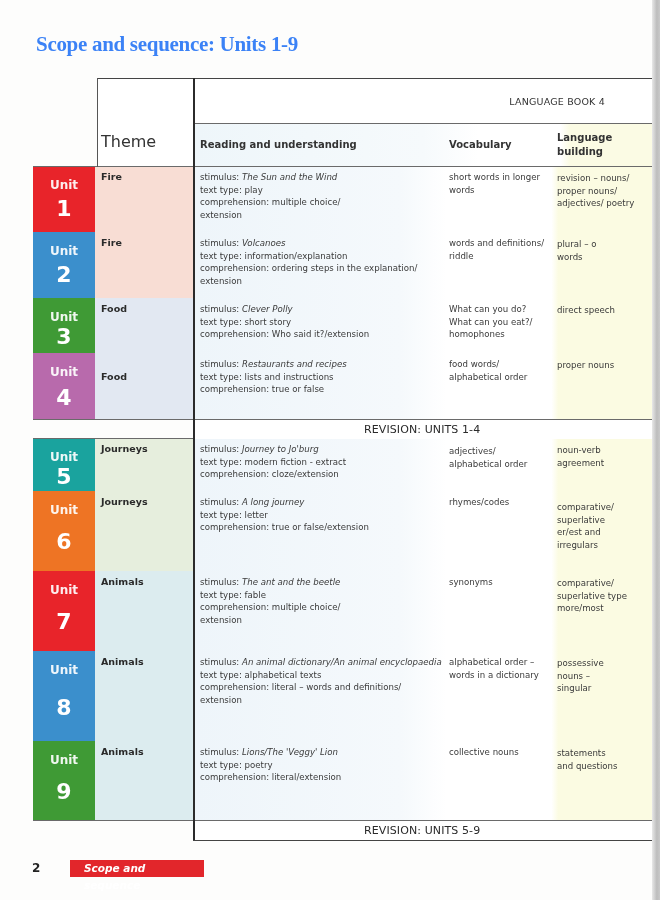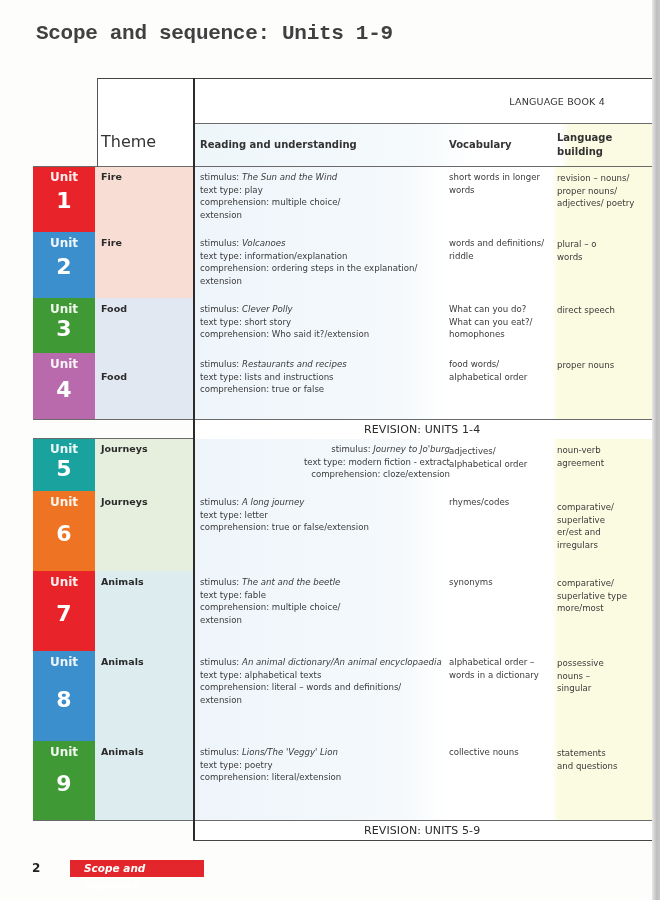--- a/index.html
+++ b/index.html
@@ -1,22 +1,22 @@
 <!DOCTYPE html>
 <html><head>
 <meta charset="utf-8">
 <style>
   * { box-sizing: border-box; margin: 0; padding: 0; }
   html, body { width: 660px; height: 900px; overflow: hidden; background: #fdfdfc; }
   body { position: relative; font-family: "DejaVu Sans", sans-serif; color: #333; }
 
   .page-title {
-    position: absolute; left: 36px; top: 22px;
-    font-family: Liberation Mono, monospace; font-weight: bold;
-    font-size: 21px; color: #404040; letter-spacing: -0.3px;
+    position: absolute; left: 36px; top: 32px;
+    font-family: Liberation Serif, serif; font-weight: bold;
+    font-size: 21px; color: #3b82f6; letter-spacing: -0.3px;
   }
 
   .gutter {
     position: absolute; left: 652px; top: 0; width: 8px; height: 900px;
     background: linear-gradient(to right, #e8e8e8, #bdbdbd 60%, #c9c9c9);
   }
 
   
   .tbl { position: absolute; left: 0; top: 0; width: 660px; height: 900px; }
 
@@ -43,21 +43,21 @@
     background: linear-gradient(to right, #eef6fa 0%, #f6fafc 50%, #fff 62%, #fff 80%, #fbfbe4 82%, #fbfbe4 100%);
   }
   .hdr-col {
     position: absolute; font-size: 10px; font-weight: bold; color: #333; line-height: 14px;
   }
 
   
   .unit-block {
     position: absolute; left: 33px; width: 62px; color: #fff; text-align: center;
   }
-  .unit-block .u-word { display: block; font-weight: bold; font-size: 12px; margin-top: 4px; opacity: 0.92; }
+  .unit-block .u-word { display: block; font-weight: bold; font-size: 12px; margin-top: 12px; opacity: 0.92; }
   .unit-block .u-num { display: block; font-weight: bold; font-size: 22px; line-height: 22px; }
 
   .theme-cell { position: absolute; left: 95px; width: 99px; }
   .theme-label { position: absolute; left: 101px; font-size: 9.5px; font-weight: bold; color: #2a2a2a; }
 
   .row-bg {
     position: absolute; left: 195px; width: 457px;
   }
   .cell {
     position: absolute; font-size: 8.6px; line-height: 12.6px; color: #3a3a3a;
@@ -147,21 +147,21 @@
       <div class="cell" style="left: 449px; top: 358px; width: 104px;"><span>food words/</span><br><span>alphabetical order</span></div>
       <div class="cell" style="left: 557px; top: 359px; width: 95px;"><span>proper nouns</span></div>
       <div class="hline" style="left: 33px; top: 419px; width: 619px;"></div>
       <div class="unit-block" style="top: 438px; height: 53px; background: rgb(26, 163, 158);">
         <span class="u-word">Unit</span>
         <span class="u-num" style="margin-top:2px">5</span>
       </div>
       <div class="theme-cell" style="top: 438px; height: 53px; background: rgb(230, 238, 221);"></div>
       <div class="theme-label" style="top: 443px;">Journeys</div>
       <div class="row-bg" style="top: 438px; height: 53px; background: linear-gradient(to right, rgb(238, 245, 250) 0%, rgb(245, 249, 252) 45%, rgb(255, 255, 255) 55%, rgb(255, 255, 255) 78%, rgb(251, 251, 226) 79.5%, rgb(251, 251, 226) 100%);"></div>
-      <div class="cell" style="left: 200px; top: 443px; width: 250px; text-align: right;"><span>stimulus:</span> <i>Journey to Jo'burg</i><br><span>text type: modern fiction - extract</span><br><span>comprehension: cloze/extension</span></div>
+      <div class="cell" style="left: 200px; top: 443px; width: 250px;"><span>stimulus:</span> <i>Journey to Jo'burg</i><br><span>text type: modern fiction - extract</span><br><span>comprehension: cloze/extension</span></div>
       <div class="cell" style="left: 449px; top: 445px; width: 104px;"><span>adjectives/</span><br><span>alphabetical order</span></div>
       <div class="cell" style="left: 557px; top: 444px; width: 95px;"><span>noun-verb</span><br><span>agreement</span></div>
       <div class="hline" style="left: 33px; top: 491px; width: 619px;"></div>
       <div class="hline" style="left: 33px; top: 438px; width: 619px;"></div>
       <div class="unit-block" style="top: 491px; height: 80px; background: rgb(238, 116, 36);">
         <span class="u-word">Unit</span>
         <span class="u-num" style="margin-top:14px">6</span>
       </div>
       <div class="theme-cell" style="top: 491px; height: 80px; background: rgb(230, 238, 221);"></div>
       <div class="theme-label" style="top: 496px;">Journeys</div>

